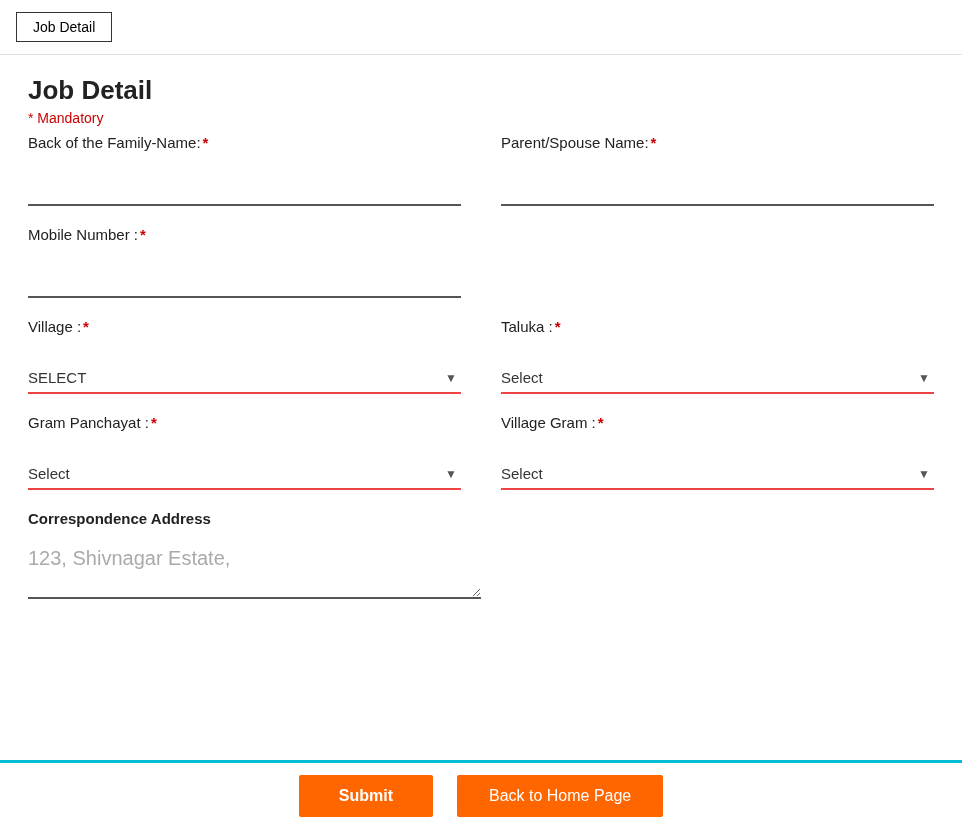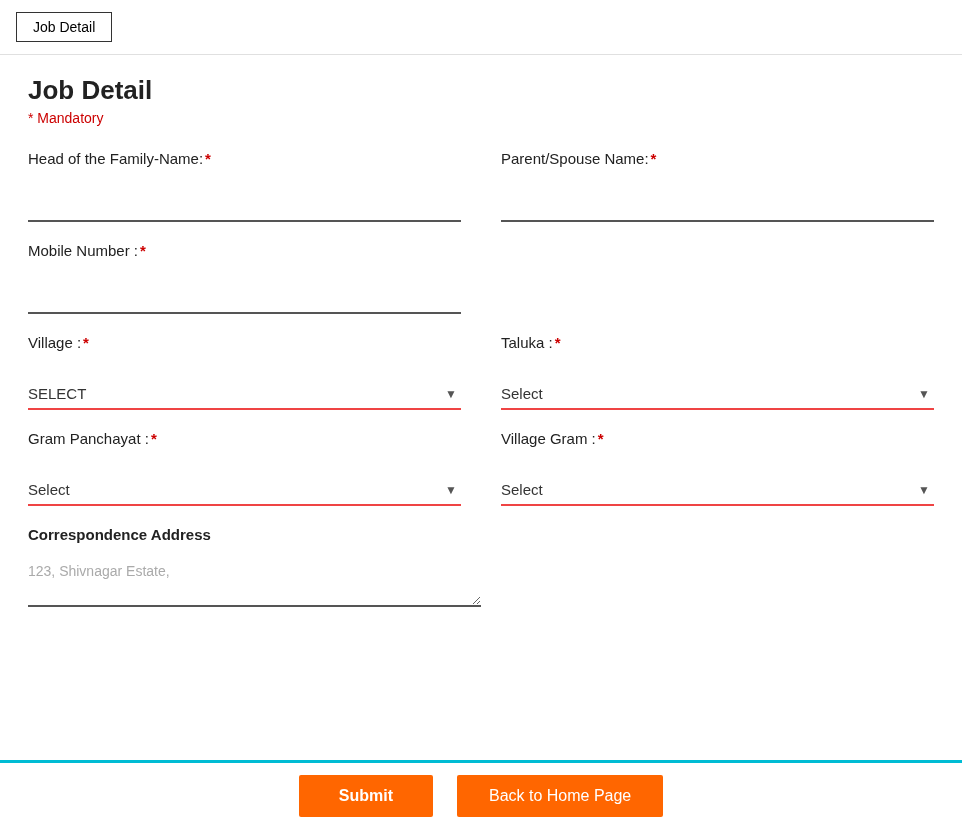--- a/index.html
+++ b/index.html
@@ -37,21 +37,21 @@
     .page-title {
       font-size: 26px;
       font-weight: bold;
       color: #222;
       margin-bottom: 4px;
     }
 
     .mandatory-note {
       font-size: 14px;
       color: #cc0000;
-      margin-bottom: 24px;
+      margin-bottom: 8px;
     }
 
     .form-row {
       display: flex;
       gap: 40px;
       margin-bottom: 20px;
     }
 
     .form-group {
       flex: 1;
@@ -121,21 +121,21 @@
       display: block;
       margin-bottom: 16px;
       font-weight: bold;
     }
 
     .form-textarea {
       width: 50%;
       border: none;
       border-bottom: 2px solid #555;
       outline: none;
-      font-size: 14px;
+      font-size: 20px;
       padding: 4px 0;
       background: transparent;
       resize: vertical;
       min-height: 48px;
       font-family: Arial, sans-serif;
       color: #aaa;
     }
 
     .bottom-bar {
       position: fixed;
@@ -179,21 +179,21 @@
   <button class="top-button">Job Detail</button>
 </div>
 
 <div class="main-content">
   <h1 class="page-title">Job Detail</h1>
   <p class="mandatory-note">* Mandatory</p>
 
   <div class="form-row">
     <div class="form-group">
       <label>
-        <span>Head of the Family-Name:</span><span class="required-star">*</span>
+        <span>Back of the Family-Name:</span><span class="required-star">*</span>
       </label>
       <input type="text" class="form-input" style="">
     </div>
     <div class="form-group">
       <label>
         <span>Parent/Spouse Name:</span><span class="required-star">*</span>
       </label>
       <input type="text" class="form-input" style="">
     </div>
   </div>

